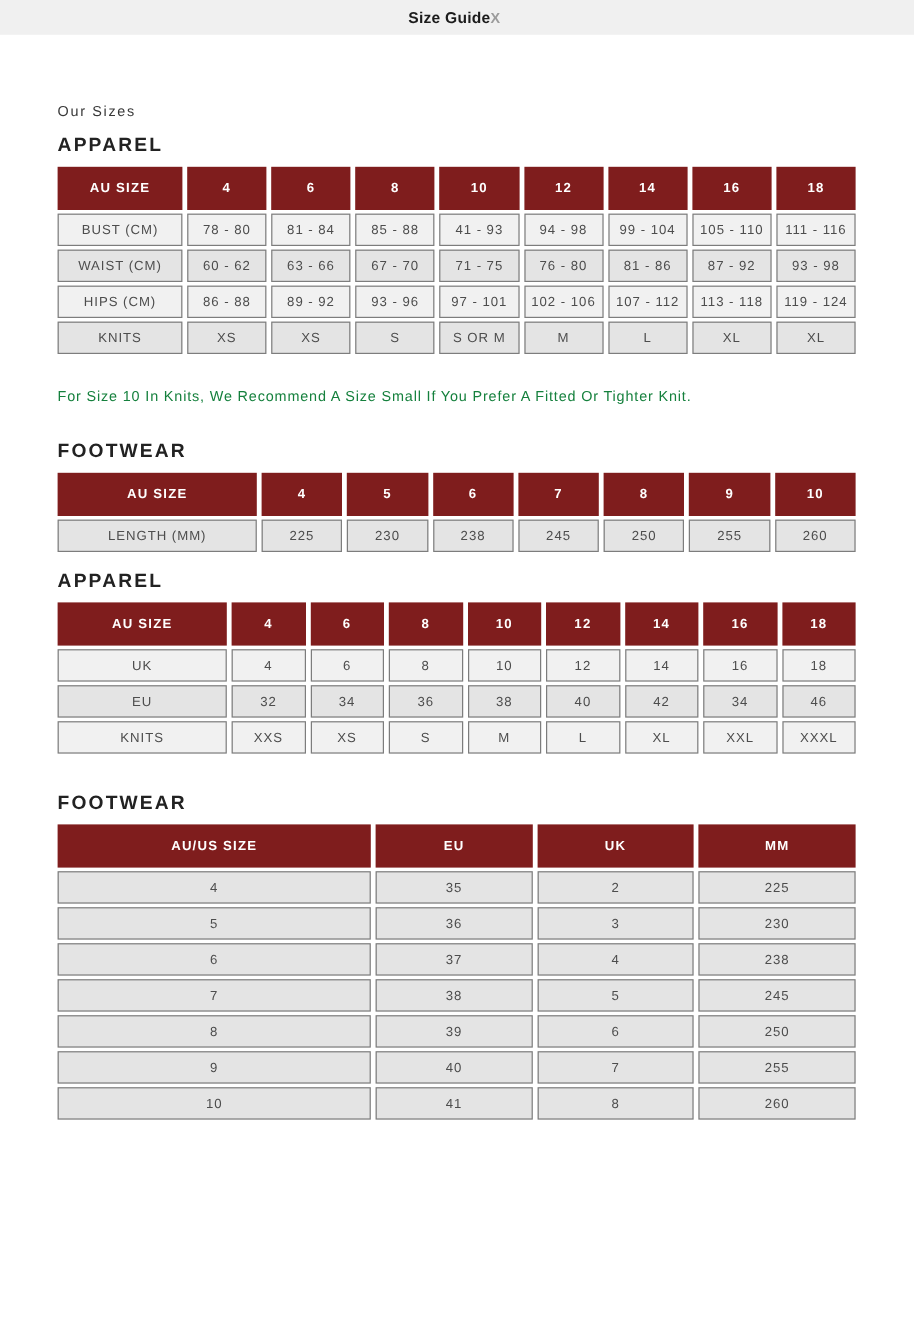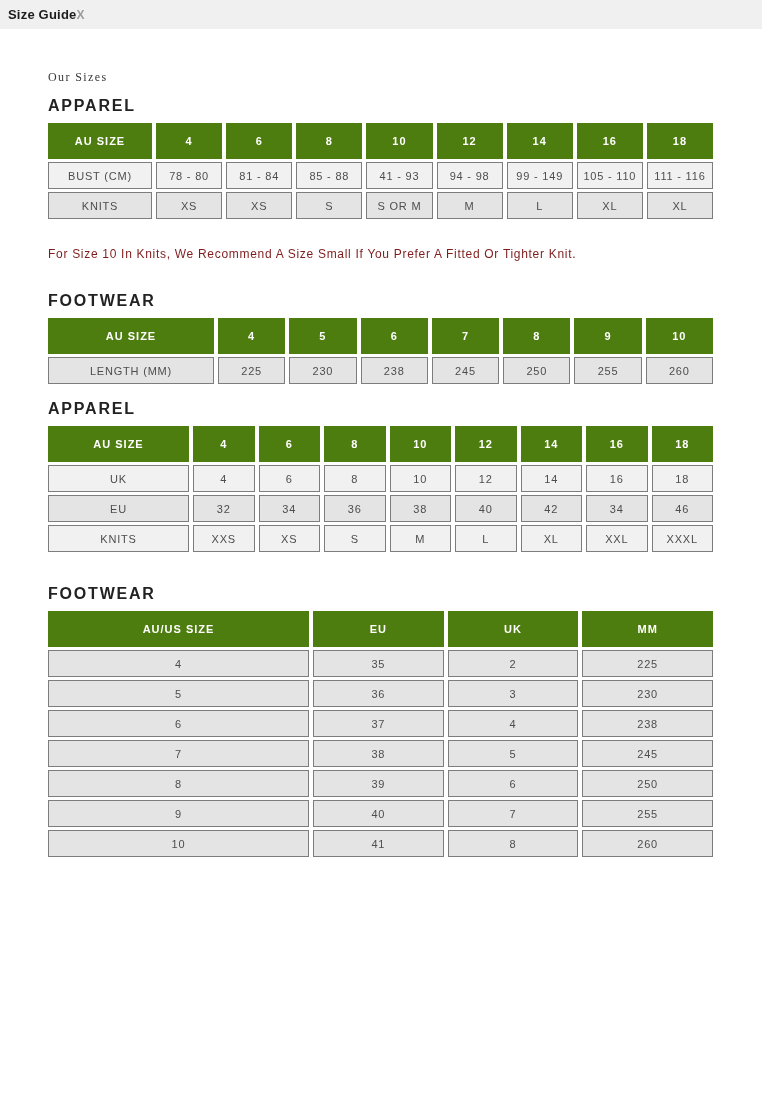--- a/index.html
+++ b/index.html
@@ -5,73 +5,73 @@
   html, body { margin: 0; padding: 0; }
   body {
     width: 762px; height: 1100px;
     background: #ffffff;
     font-family: "Liberation Sans", sans-serif;
     color: #333;
     overflow: hidden;
   }
   .modal-header {
     height: 29px; background: #f0f0f0;
-    display: flex; align-items: center; justify-content: flex-start;
+    display: flex; align-items: center; justify-content: center;
     padding: 0 13px 0 8px; box-sizing: border-box;
   }
   .modal-title {
     font-size: 13px; font-weight: bold; color: #1c1c1c; letter-spacing: 0.2px;
   }
   .close-btn {
     background: none; border: none; padding: 0; margin: 0;
     color: #9c9c9c; font-size: 12px; font-weight: bold;
     font-family: "Liberation Sans", sans-serif; cursor: pointer; line-height: 1;
   }
   .modal-body { padding: 0 49px 0 48px; }
 
   .section-heading {
     font-size: 12px; font-weight: 400; color: #383838;
     letter-spacing: 1.4px; margin: 0; line-height: 14px;
   }
-  #our-sizes-heading { margin-top: 41px; font-family: Liberation Serif, serif; }
+  #our-sizes-heading { margin-top: 57px; }
   #conversion-heading { margin-top: 48px; }
   .sub-heading {
     font-size: 16px; font-weight: bold; color: #222;
     letter-spacing: 1.8px; margin: 0; line-height: 13px;
   }
   .sub-heading.mt-first { margin: 15px 0 11px; }
   .sub-heading.mt-mid { margin: 32px 0 11px; }
 
   table {
     border-collapse: separate; border-spacing: 4px 3px;
     table-layout: fixed; width: 673px;
     margin-left: -4px; margin-top: -3px;
   }
   th {
-    background: #4d7c0f; color: #ffffff;
+    background: #7f1d1d; color: #ffffff;
     font-size: 11px; font-weight: bold; letter-spacing: 1px;
     height: 36px; text-align: center; padding: 0 2px;
     font-family: "Liberation Sans", sans-serif;
   }
   td {
     background: #e4e4e4; border: 1px solid #7d7d7d;
     color: #4d4d4d; font-size: 11px; letter-spacing: 0.8px;
     height: 25px; text-align: center; padding: 0 2px;
     overflow: hidden; white-space: nowrap;
   }
   table.alt-rows tbody tr:nth-child(odd) td { background: #f1f1f1; }
   table.alt-rows tbody tr:nth-child(even) td { background: #e4e4e4; }
 
   table[data-table="our_apparel"] th:first-child  { width: 100px; }
   table[data-table="our_footwear"] th:first-child { width: 162px; }
   table[data-table="conv_apparel"] th:first-child { width: 137px; }
   table[data-table="conv_footwear"] th:first-child { width: 257px; margin-top: 43px; }
 
   .knits-note {
-    font-size: 12px; color: #7f1d1d; letter-spacing: 0.7px;
+    font-size: 12px; color: #15803d; letter-spacing: 0.7px;
     margin: 25px 0 0; line-height: 15px;
   }
   .note-gap { margin-top: 31px; }
 </style>
 </head>
 <body>
 
 <div>
 
   <header class="modal-header">
@@ -100,23 +100,45 @@
           </tr>
         </thead>
         <tbody>
           <tr>
             <td>BUST (CM)</td>
             <td>78 - 80</td>
             <td>81 - 84</td>
             <td>85 - 88</td>
             <td>41 - 93</td>
             <td>94 - 98</td>
-            <td>99 - 149</td>
+            <td>99 - 104</td>
             <td>105 - 110</td>
             <td>111 - 116</td>
+          </tr>
+          <tr>
+            <td>WAIST (CM)</td>
+            <td>60 - 62</td>
+            <td>63 - 66</td>
+            <td>67 - 70</td>
+            <td>71 - 75</td>
+            <td>76 - 80</td>
+            <td>81 - 86</td>
+            <td>87 - 92</td>
+            <td>93 - 98</td>
+          </tr>
+          <tr>
+            <td>HIPS (CM)</td>
+            <td>86 - 88</td>
+            <td>89 - 92</td>
+            <td>93 - 96</td>
+            <td>97 - 101</td>
+            <td>102 - 106</td>
+            <td>107 - 112</td>
+            <td>113 - 118</td>
+            <td>119 - 124</td>
           </tr>
           <tr>
             <td>KNITS</td>
             <td>XS</td>
             <td>XS</td>
             <td>S</td>
             <td>S OR M</td>
             <td>M</td>
             <td>L</td>
             <td>XL</td>

